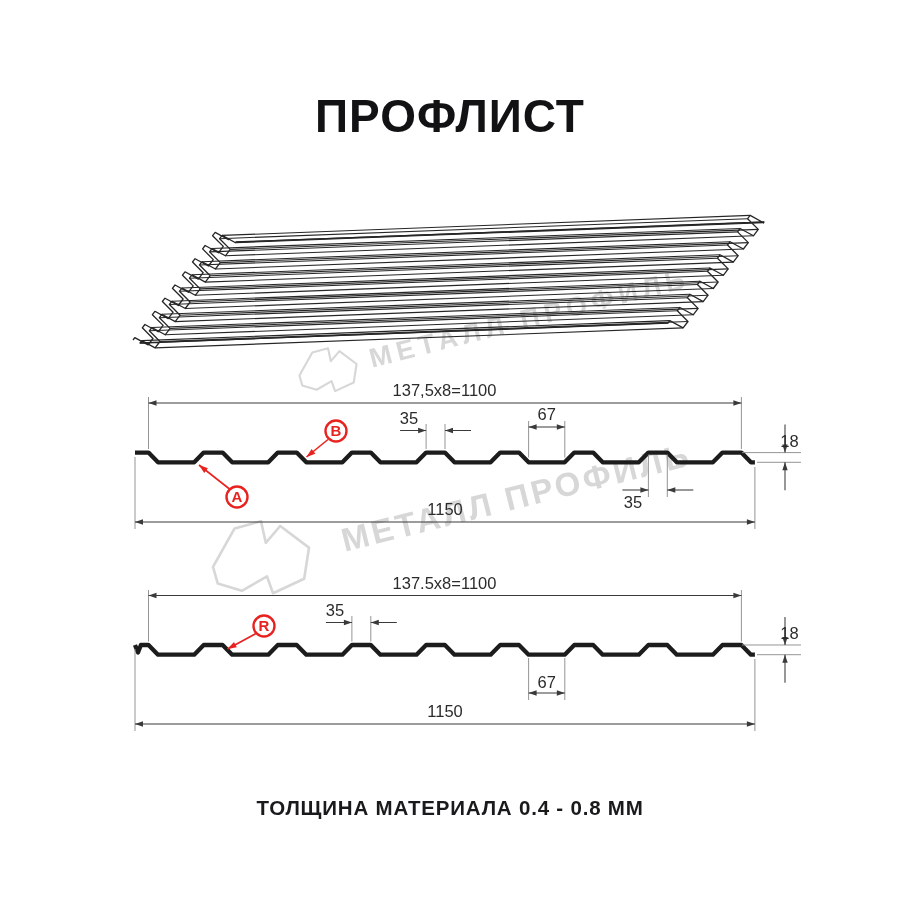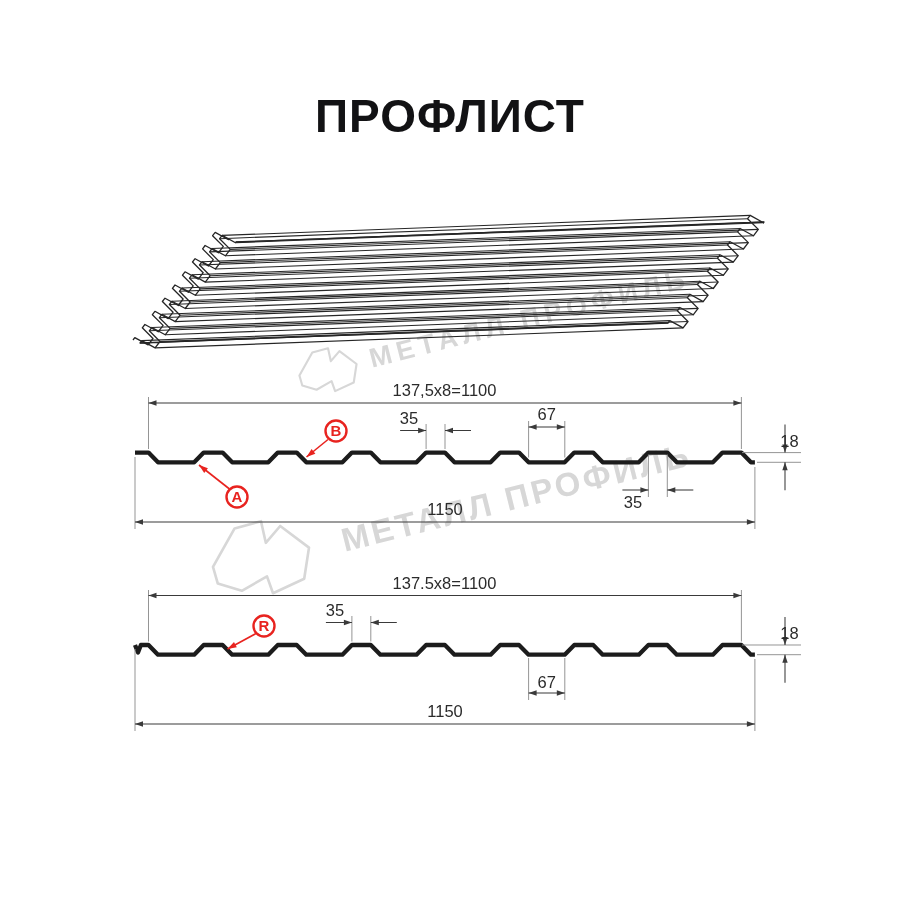--- a/index.html
+++ b/index.html
@@ -188,13 +188,14 @@
         <text x="789.5" y="639.498" class="dtext" text-anchor="start">18</text>
         <g>
           <line x1="256" y1="633.5" x2="227.5" y2="649" class="mline"></line>
           <polygon points="227.5,649 233.9730392807159,642.0646007706615 236.83967096217583,647.3355041849587" fill="#e8231f"></polygon>
           <circle cx="264" cy="626" r="10.5" class="mcirc"></circle>
           <text x="264" y="631.2" class="mtext">R</text>
         </g>
       </g>
   </svg>
 
+  <div class="footer">ТОЛЩИНА МАТЕРИАЛА 0.4 - 0.8 ММ</div>
 </div>
 
 </body></html>

